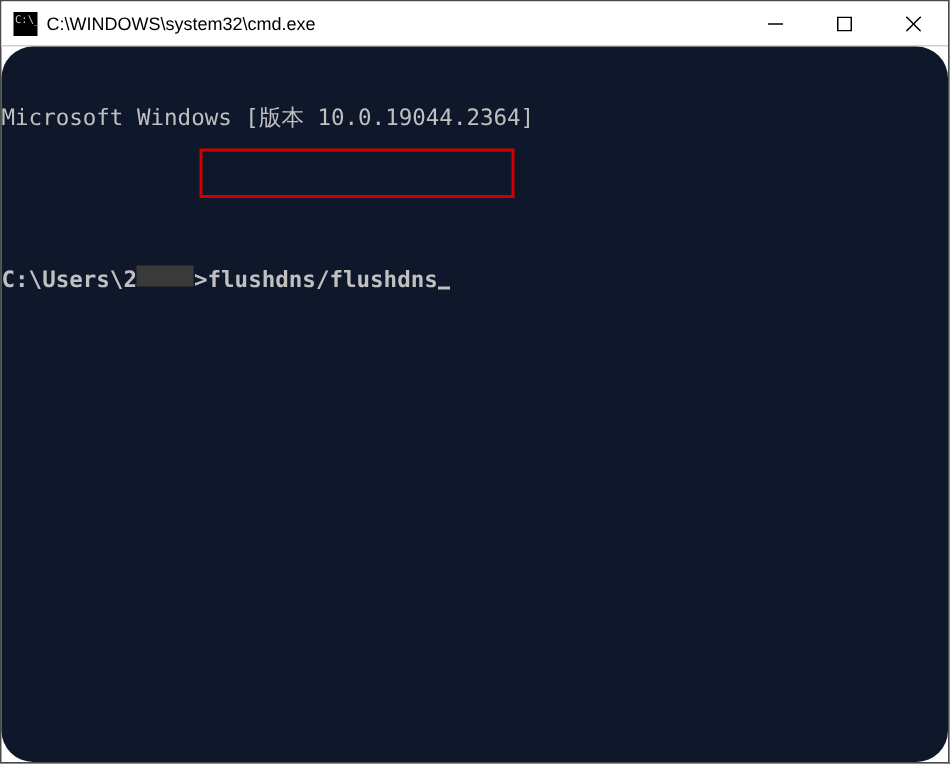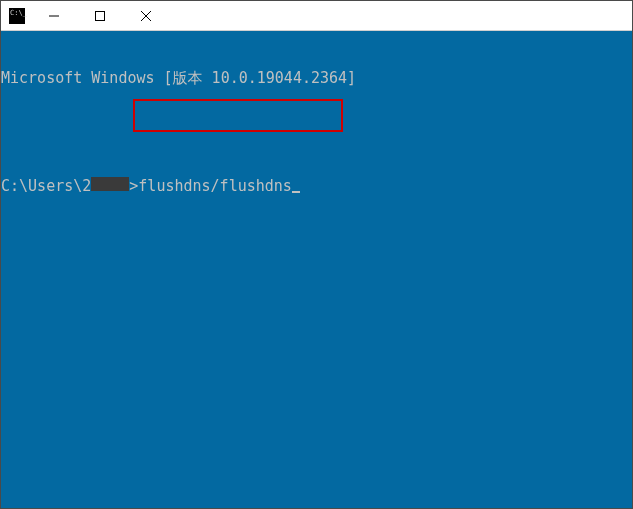--- a/index.html
+++ b/index.html
@@ -61,36 +61,38 @@
       display: flex;
       align-items: center;
       justify-content: center;
       background: transparent;
       border: none;
       cursor: pointer;
     }
     .win-btn svg { width: 10px; height: 10px; }
     .terminal {
       flex: 1;
-      background: #0369a1;
+      background: #0f172a;
       color: #c0c0c0;
       font-family: "NSimSun", "SimSun", "Consolas", monospace;
       font-size: 15px;
       line-height: 18px;
       padding: 2px 0 0 0;
       white-space: pre;
       overflow: hidden;
       position: relative;
+      border-radius: 21px;
     }
     .term-line {
       white-space: pre;
     }
     .prompt-line {
       display: flex;
       align-items: baseline;
+      font-weight: bold;
     }
     .redacted {
       display: inline-block;
       width: 38px;
       height: 14px;
       background: #3a3a3a;
       vertical-align: middle;
       margin: 0 0px;
     }
     .cursor {
@@ -109,20 +111,21 @@
       background: transparent;
       pointer-events: none;
     }
   </style>
 </head>
 <body>
 
 <div class="window">
   <div class="titlebar">
     <span class="titlebar-icon"></span>
+    <span class="titlebar-text">C:\WINDOWS\system32\cmd.exe</span>
     <div class="win-controls">
       <button class="win-btn">
         <svg viewBox="0 0 10 10">
             <line x1="0" y1="5" x2="10" y2="5" stroke="#000" stroke-width="1"></line>
           </svg>
       </button>
       <button class="win-btn">
         <svg viewBox="0 0 10 10">
             <rect x="0.5" y="0.5" width="9" height="9" fill="none" stroke="#000" stroke-width="1"></rect>
           </svg>

